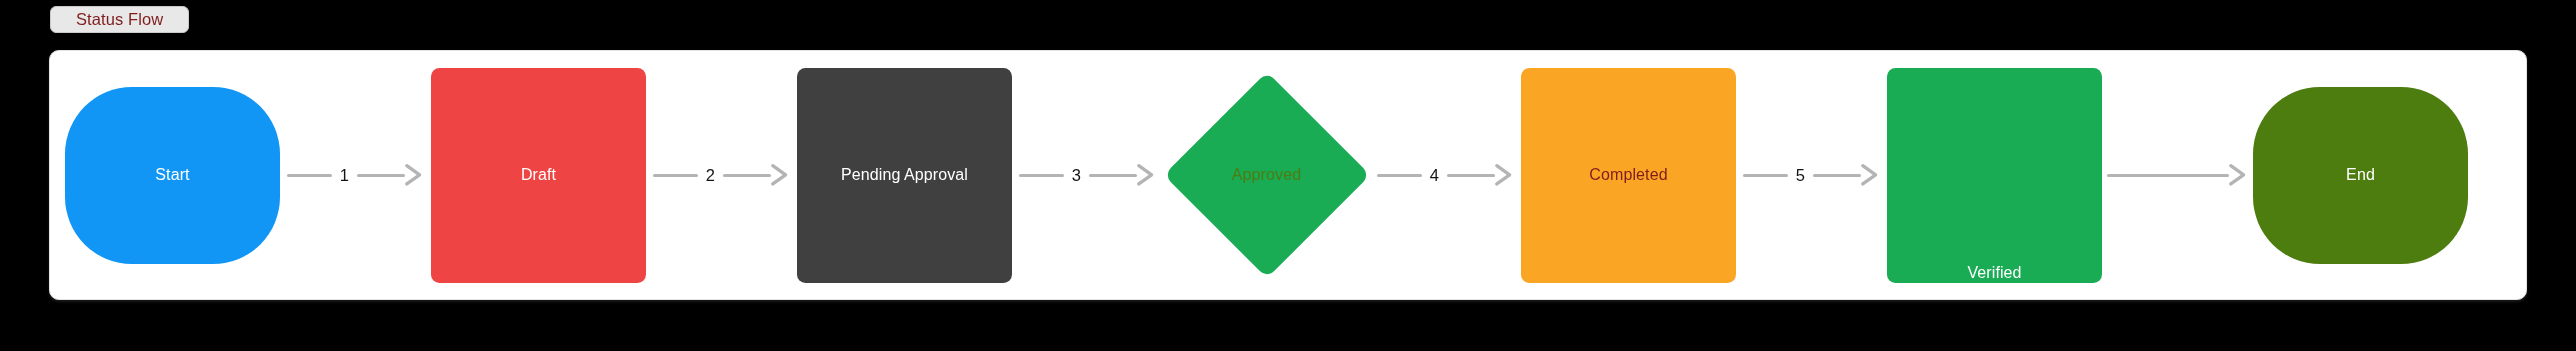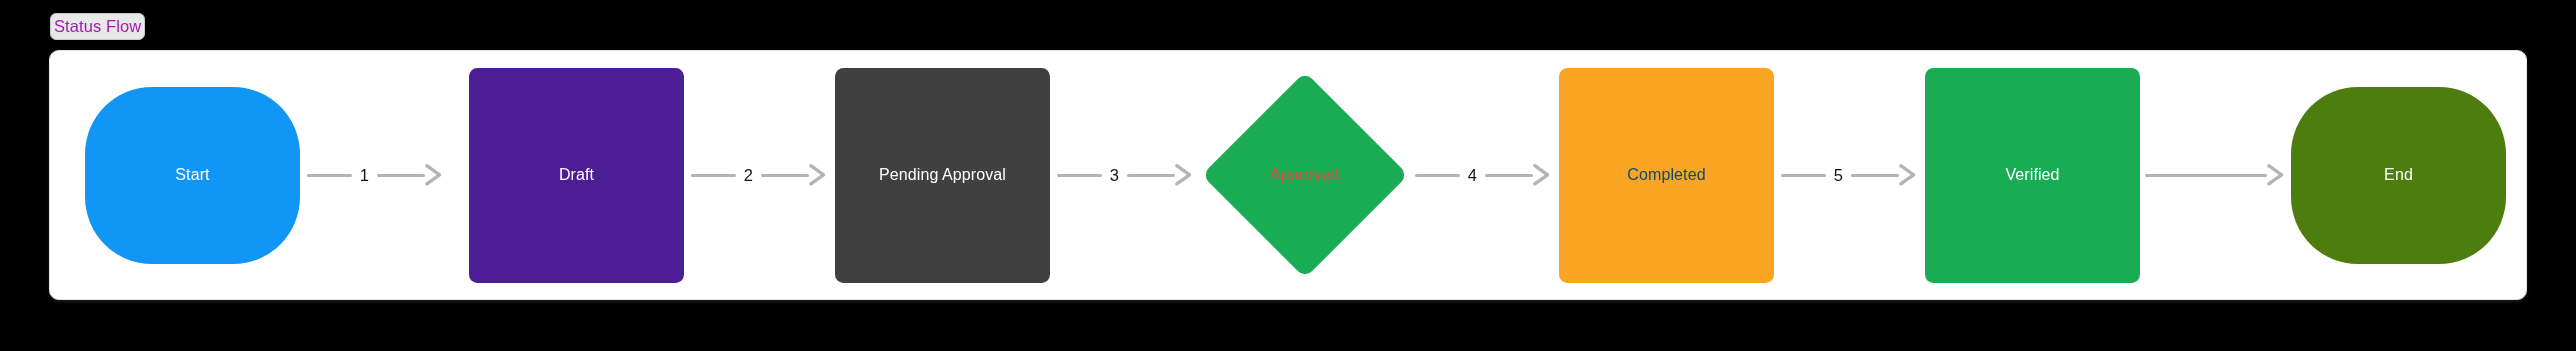--- a/index.html
+++ b/index.html
@@ -24,31 +24,30 @@
   }
 
   
   .title-badge {
     position: absolute;
     left: 50px;
     top: 6.1px;
     height: 27px;
     display: flex;
     align-items: center;
-    padding: 0 3px;
+    padding: 0 25px;
     background: #e8e8e8;
     border: 0.6px solid #c9c9c9;
     border-radius: 6.1px;
-    color: #a21caf;
+    color: #7f1d1d;
     font-size: 16.5px;
     line-height: 1;
     letter-spacing: 0.1px;
     white-space: nowrap;
     box-sizing: border-box;
-    margin-top: 7px;
   }
 
   
   .canvas-panel {
     position: absolute;
     left: 49px;
     top: 50px;
     width: 2478px;
     height: 250px;
     background: #ffffff;
@@ -62,21 +61,21 @@
   .flow-row {
     position: absolute;
     left: 0;
     top: 0;
     width: 100%;
     height: 100%;
     display: flex;
     flex-direction: row;
     align-items: center;
     justify-content: flex-start;
-    padding-left: 35px;
+    padding-left: 15px;
     box-sizing: border-box;
   }
 
   
   .node {
     flex: 0 0 auto;
     display: flex;
     align-items: center;
     justify-content: center;
     position: relative;
@@ -185,21 +184,21 @@
           <span class="node-label" style="color: rgb(255, 255, 255);">Start</span>
         </div>
         <div class="edge edge-labeled">
           <div class="edge-seg left"></div>
           <span class="edge-label">1</span>
           <div class="edge-seg right"></div>
           <svg class="edge-arrow" viewBox="0 0 34 42">
             <path d="M6 6 L27 21 L6 36" fill="none" stroke="#b4b4b4" stroke-width="5.5" stroke-linecap="round" stroke-linejoin="round"></path>
           </svg>
         </div>
-        <div class="node shape-rect" style="background: #4c1d95; margin-left: 18px;">
+        <div class="node shape-rect" style="background: #ef4444;">
           <span class="node-label" style="color: rgb(255, 255, 255);">Draft</span>
         </div>
         <div class="edge edge-labeled">
           <div class="edge-seg left"></div>
           <span class="edge-label">2</span>
           <div class="edge-seg right"></div>
           <svg class="edge-arrow" viewBox="0 0 34 42">
             <path d="M6 6 L27 21 L6 36" fill="none" stroke="#b4b4b4" stroke-width="5.5" stroke-linecap="round" stroke-linejoin="round"></path>
           </svg>
         </div>
@@ -209,42 +208,42 @@
         <div class="edge edge-labeled">
           <div class="edge-seg left"></div>
           <span class="edge-label">3</span>
           <div class="edge-seg right"></div>
           <svg class="edge-arrow" viewBox="0 0 34 42">
             <path d="M6 6 L27 21 L6 36" fill="none" stroke="#b4b4b4" stroke-width="5.5" stroke-linecap="round" stroke-linejoin="round"></path>
           </svg>
         </div>
         <div class="node shape-diamond">
           <div class="diamond-body" style="background: rgb(26, 171, 85);"></div>
-          <span class="node-label" style="color: #ef4444;">Approved</span>
+          <span class="node-label" style="color: #4d7c0f;">Approved</span>
         </div>
         <div class="edge edge-labeled">
           <div class="edge-seg left"></div>
           <span class="edge-label">4</span>
           <div class="edge-seg right"></div>
           <svg class="edge-arrow" viewBox="0 0 34 42">
             <path d="M6 6 L27 21 L6 36" fill="none" stroke="#b4b4b4" stroke-width="5.5" stroke-linecap="round" stroke-linejoin="round"></path>
           </svg>
         </div>
         <div class="node shape-rect" style="background: rgb(251, 165, 36);">
-          <span class="node-label" style="color: #0c4a6e;">Completed</span>
+          <span class="node-label" style="color: #7f1d1d;">Completed</span>
         </div>
         <div class="edge edge-labeled">
           <div class="edge-seg left"></div>
           <span class="edge-label">5</span>
           <div class="edge-seg right"></div>
           <svg class="edge-arrow" viewBox="0 0 34 42">
             <path d="M6 6 L27 21 L6 36" fill="none" stroke="#b4b4b4" stroke-width="5.5" stroke-linecap="round" stroke-linejoin="round"></path>
           </svg>
         </div>
-        <div class="node shape-rect" style="background: rgb(26, 171, 85);">
+        <div class="node shape-rect" style="background: rgb(26, 171, 85); align-items: flex-end;">
           <span class="node-label" style="color: rgb(255, 255, 255);">Verified</span>
         </div>
         <div class="edge edge-plain">
           <div class="edge-seg left"></div>
           <div class="edge-seg right"></div>
           <svg class="edge-arrow" viewBox="0 0 34 42">
             <path d="M6 6 L27 21 L6 36" fill="none" stroke="#b4b4b4" stroke-width="5.5" stroke-linecap="round" stroke-linejoin="round"></path>
           </svg>
         </div>
         <div class="node shape-squircle" style="background: #4d7c0f;">

